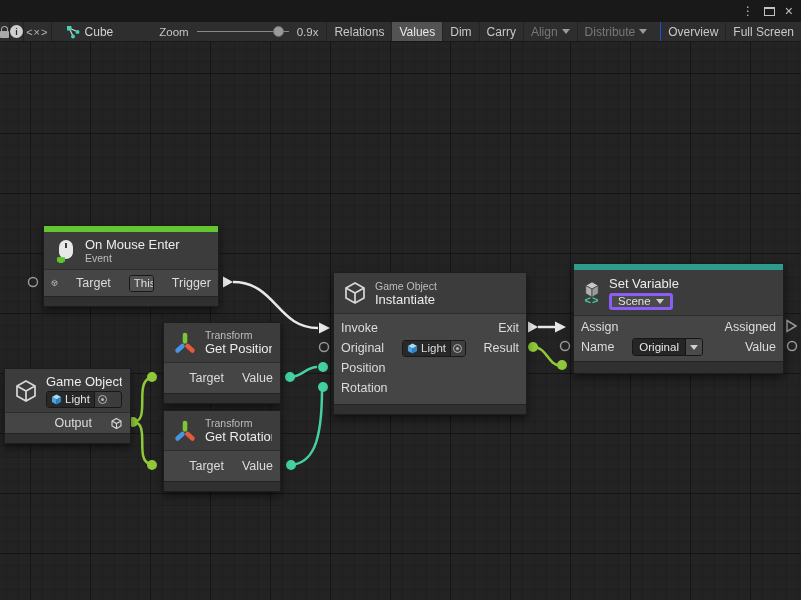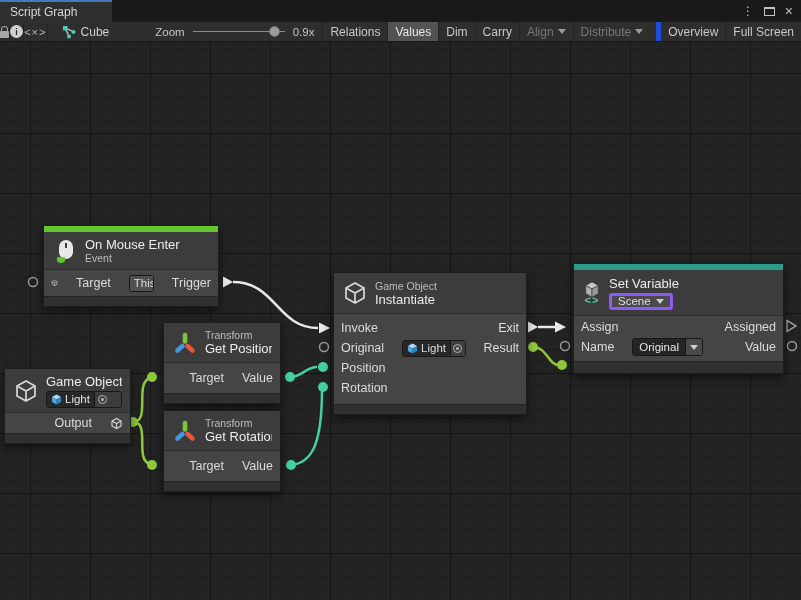--- a/index.html
+++ b/index.html
@@ -25,21 +25,21 @@
   .info-circle { width:13px; height:13px; border-radius:50%; background:#cfcfcf; color:#2b2b2b; font-weight:bold; font-size:9px; display:flex; align-items:center; justify-content:center; }
   .tb-graphname { display:flex; align-items:center; gap:5px; padding:0 10px 0 14px; }
   .graph-name { color:#d2d2d2; font-size:12px; }
   .tb-zoom { display:flex; align-items:center; gap:8px; padding:0 8px 0 36px; }
   .zoom-track { position:relative; width:92px; height:1px; background:#8a8a8a; }
   .zoom-handle { position:absolute; top:-5px; left:76px; width:11px; height:11px; border-radius:50%; background:#9b9b9b; border:1px solid #6f6f6f; }
   .tb-buttons { margin-left:auto; display:flex; align-items:stretch; }
   .tb-btn { display:flex; align-items:center; gap:4px; padding:0 7px; border-left:1px solid #242424; color:#c8c8c8; font-size:12px; white-space:nowrap; }
   .tb-btn.active { background:#535353; color:#e8e8e8; }
   .tb-btn.disabled { color:#787878; }
-  .tb-btn.gap-left { margin-left:6px; border-left:5px solid #1d4ed8; }
+  .tb-btn.gap-left { margin-left:6px; border-left:1px solid #1d4ed8; }
   .caret-down { width:0; height:0; border-left:4px solid transparent; border-right:4px solid transparent; border-top:5px solid #9a9a9a; }
 
   
   .canvas { position:absolute; top:42px; left:0; width:801px; height:558px; background-color:#232323;
     background-image:
       linear-gradient(rgba(0,0,0,0.32) 1px, transparent 1px),
       linear-gradient(90deg, rgba(0,0,0,0.32) 1px, transparent 1px),
       linear-gradient(rgba(0,0,0,0.12) 1px, transparent 1px),
       linear-gradient(90deg, rgba(0,0,0,0.12) 1px, transparent 1px);
     background-size:60px 60px, 60px 60px, 12px 12px, 12px 12px;
@@ -87,23 +87,20 @@
   .icon-box { flex:none; display:flex; align-items:center; justify-content:center; }
   .sv-icon-col { display:flex; flex-direction:column; align-items:center; flex:none; margin-top:2px; }
   .sv-angle { color:var(--wire-value,#3ecfad); font-weight:bold; font-size:11px; letter-spacing:1px; margin-top:-5px; }
 </style>
 </head>
 <body>
 
 <div class="window">
 
   <div class="titlebar">
-    <div class="tab">
-      <span>Script Graph</span>
-    </div>
     <div class="win-controls">
       <span class="win-menu">⋮</span>
       <span class="win-max"></span>
       <span class="win-close">×</span>
     </div>
   </div>
 
   <div class="toolbar">
     <div class="tb-seg seg-lock">
       <span class="lock-body">

